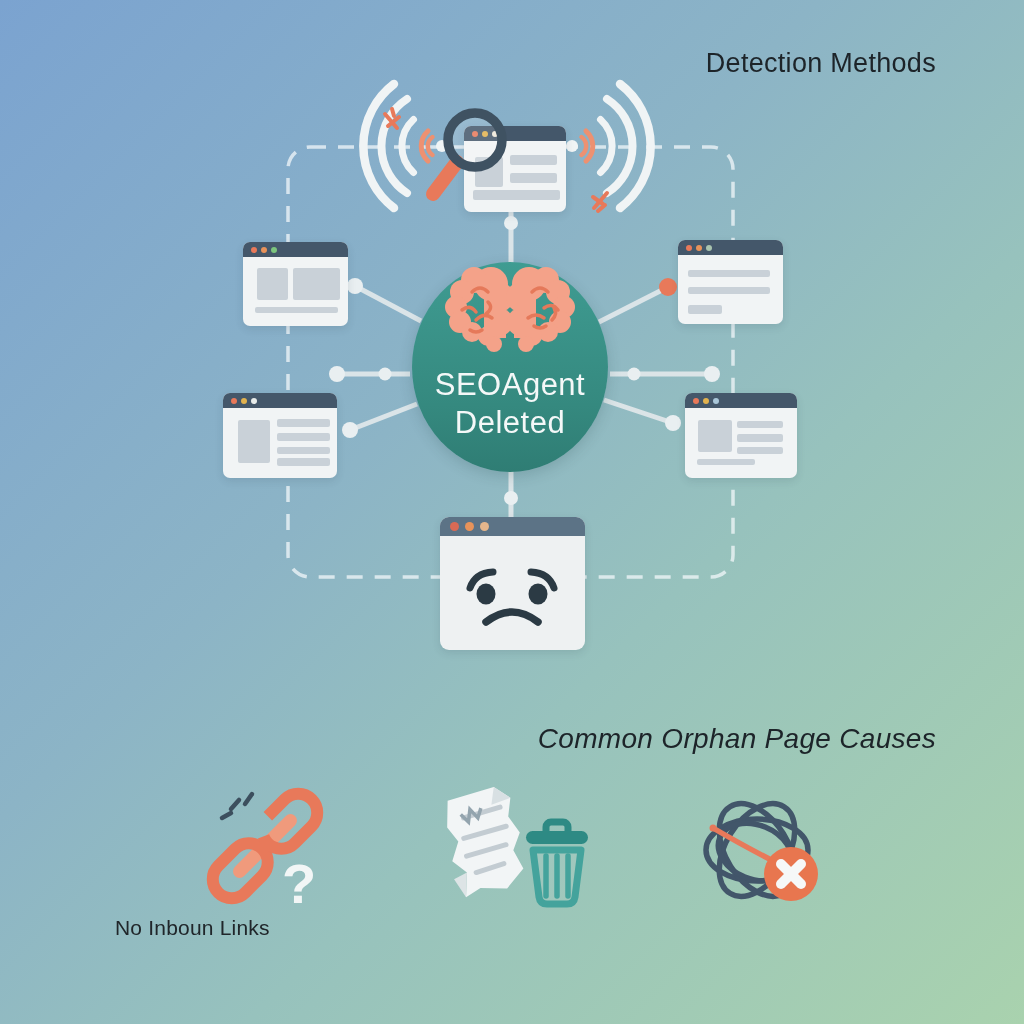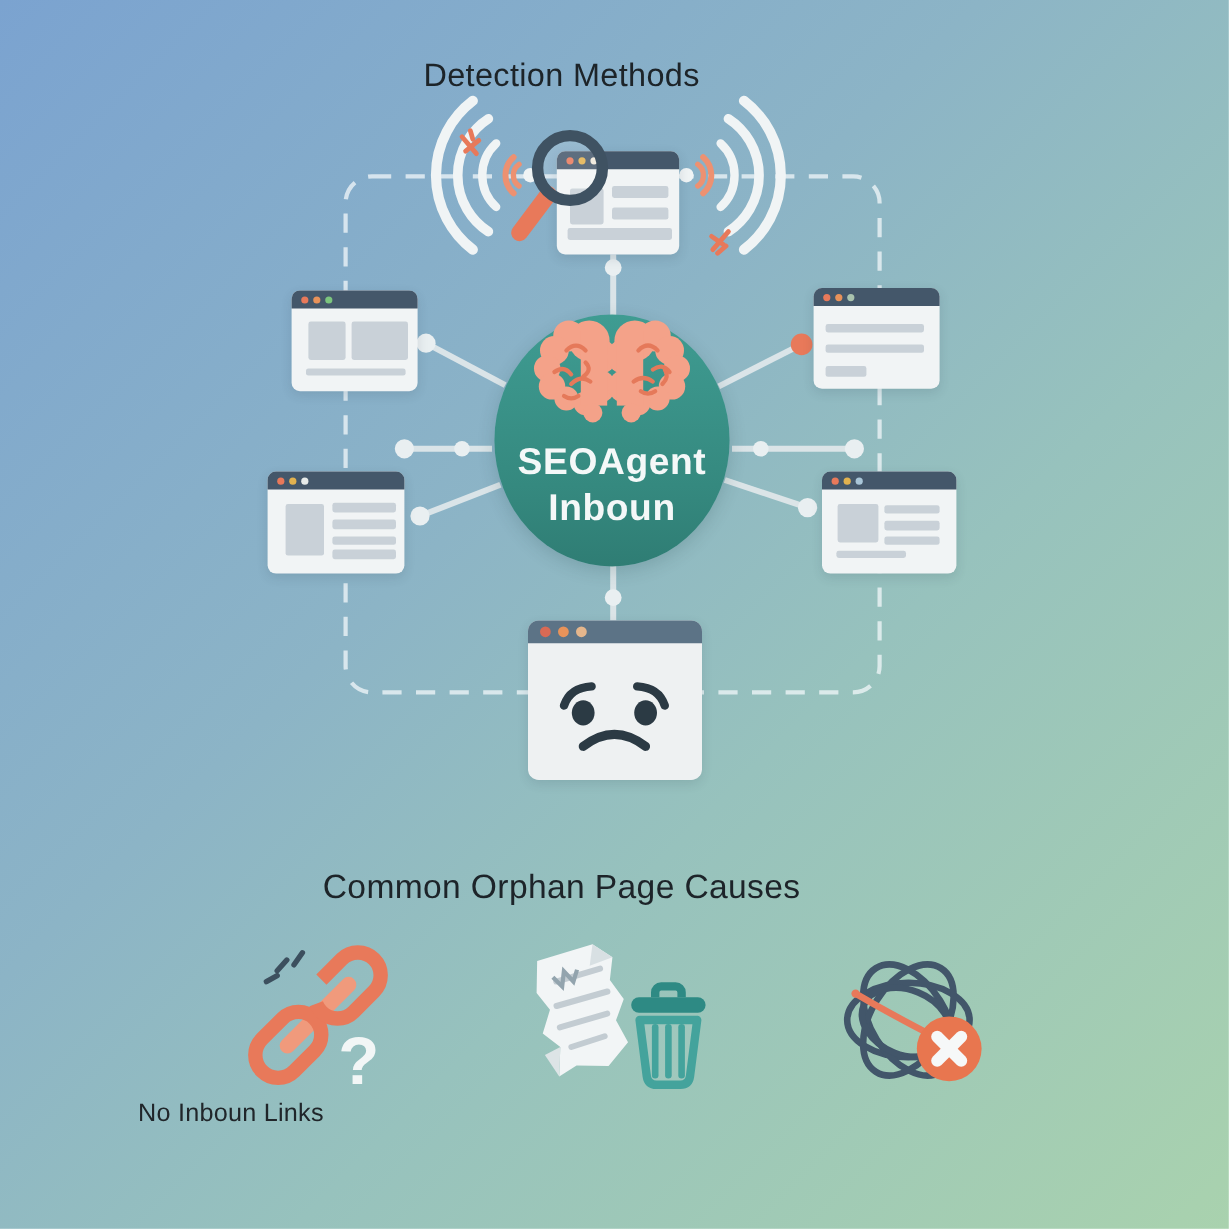--- a/index.html
+++ b/index.html
@@ -10,46 +10,46 @@
       var(--bg-top-left,#7ba3d0) 0%,
       #8cb4c6 40%,
       #97c2bd 62%,
       var(--bg-bottom-right,#a9d2ae) 100%);
   }
   svg{display:block;}
   .layer{position:absolute;left:0;top:0;width:1024px;height:1024px;pointer-events:none;}
   .z1{z-index:1}.z4{z-index:4}
 
   .section-title{
-    position:absolute;left:0;width:936px;text-align:center;
+    position:absolute;left:0;width:936px;text-align:right;
     color:var(--title-text,#1d2429);font-size:27px;font-weight:500;letter-spacing:.3px;z-index:5;
   }
   .t-detect{top:48px;}
-  .t-causes{top:723px;font-size:28px;}
+  .t-causes{top:723px;font-size:28px;font-style:italic;}
 
   
   .bw{position:absolute;background:#f1f4f5;border-radius:7px;z-index:2;
       box-shadow:0 3px 9px rgba(30,50,62,.12);}
   .bw-header{height:15px;background:var(--window-header-slate,#44576a);
       border-radius:7px 7px 0 0;display:flex;align-items:center;gap:4px;padding-left:8px;}
   .dot{width:6px;height:6px;border-radius:50%;}
   .blk{position:absolute;background:#c9d1d8;border-radius:2px;}
 
   .bw-sad{border-radius:9px;background:#eef1f2;}
   .bw-sad .bw-header{height:19px;background:var(--sad-header-slate,#5c7386);border-radius:9px 9px 0 0;gap:6px;padding-left:10px;}
   .bw-sad .dot{width:9px;height:9px;}
 
   
   .hub{
     position:absolute;left:412px;top:262px;width:196px;height:210px;border-radius:50%;z-index:3;
     background:linear-gradient(180deg,#3f9c92 0%,#35897f 68%,#2f7d74 100%);
     box-shadow:0 4px 14px rgba(25,60,60,.18);
   }
   .hub-label{position:absolute;left:0;top:104px;width:100%;text-align:center;
-    color:#f4f8f8;font-weight:bold;font-size:31px;line-height:38px;letter-spacing:.5px;}
+    color:#f4f8f8;font-weight:normal;font-size:31px;line-height:38px;letter-spacing:.5px;}
   .hub-brain{position:absolute;left:32px;top:0px;}
 
   .cause-label{
     position:absolute;width:300px;top:916px;
     color:#20262a;font-size:21px;letter-spacing:.2px;z-index:5;
   }
   .cl-1{left:115px;}
   .cl-2{left:362px;}
   .cl-3{left:615px;}
 </style>
@@ -286,21 +286,21 @@
         <path d="M26 68 q6 4 12 0"></path>
         <path d="M88 30 q8 -8 16 0"></path>
           <path d="M100 46 q8 -6 14 2"></path>
         <path d="M84 56 q8 -6 16 0"></path>
           <path d="M90 64 q6 4 12 0"></path>
         <path d="M108 58 q6 -6 2 -12"></path>
       </g>
     </svg>
     <div class="hub-label">
       <div>SEOAgent</div>
-      <div>Inboun</div>
+      <div>Deleted</div>
     </div>
   </div>
 
   <svg class="layer z4" viewBox="0 0 1024 1024">
     <g>
       <line x1="457" y1="162" x2="433" y2="194" stroke="#e8795a" stroke-width="14" stroke-linecap="round"></line>
       <circle cx="475" cy="140" r="27" fill="rgba(255,255,255,0.14)" stroke="#3f5262" stroke-width="9.5"></circle>
     </g>
   </svg>
 

